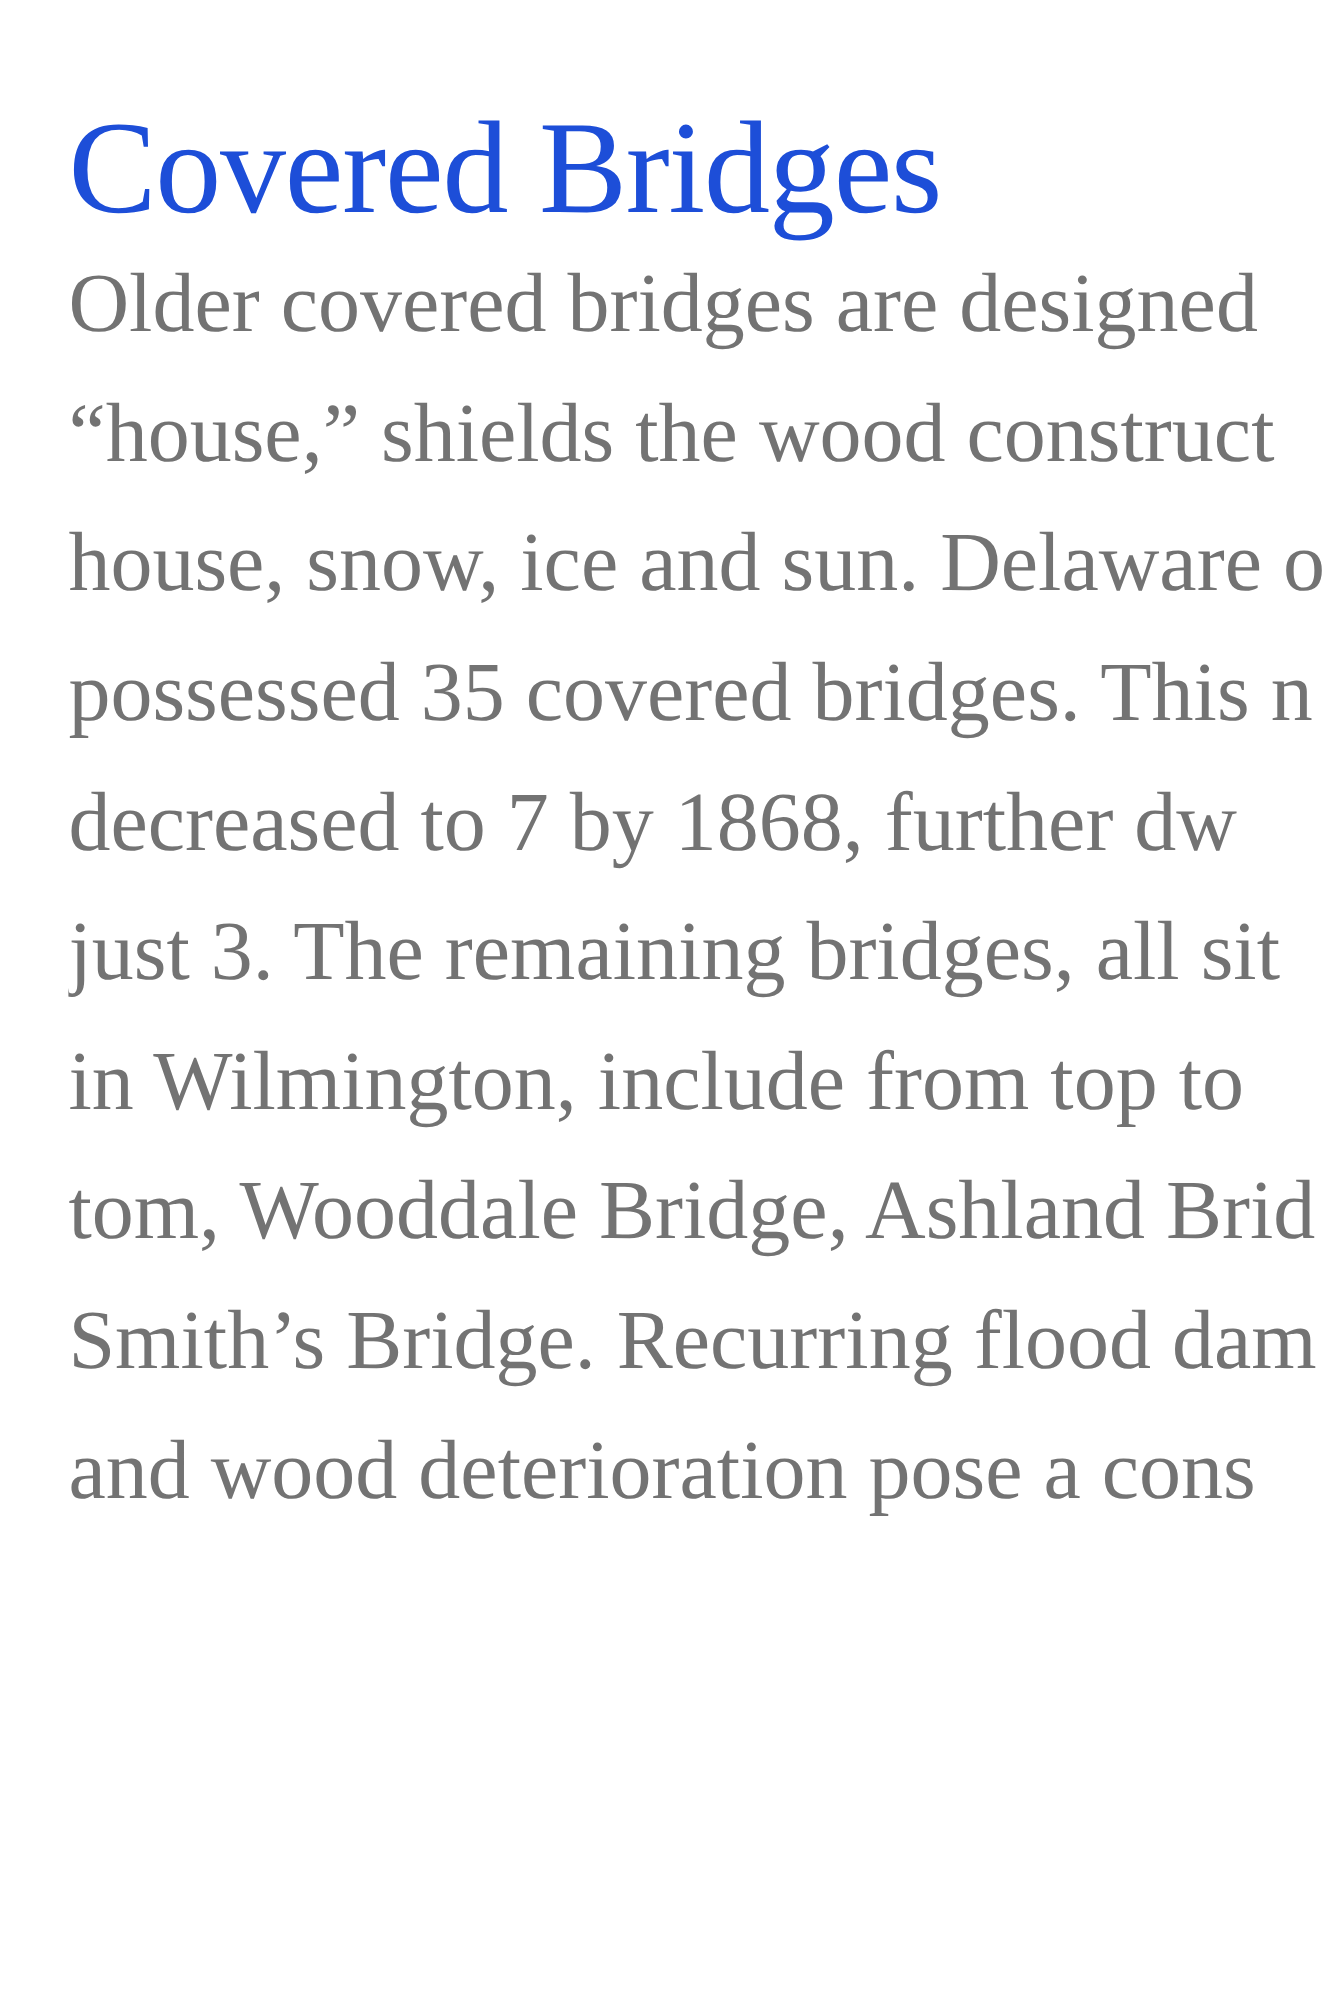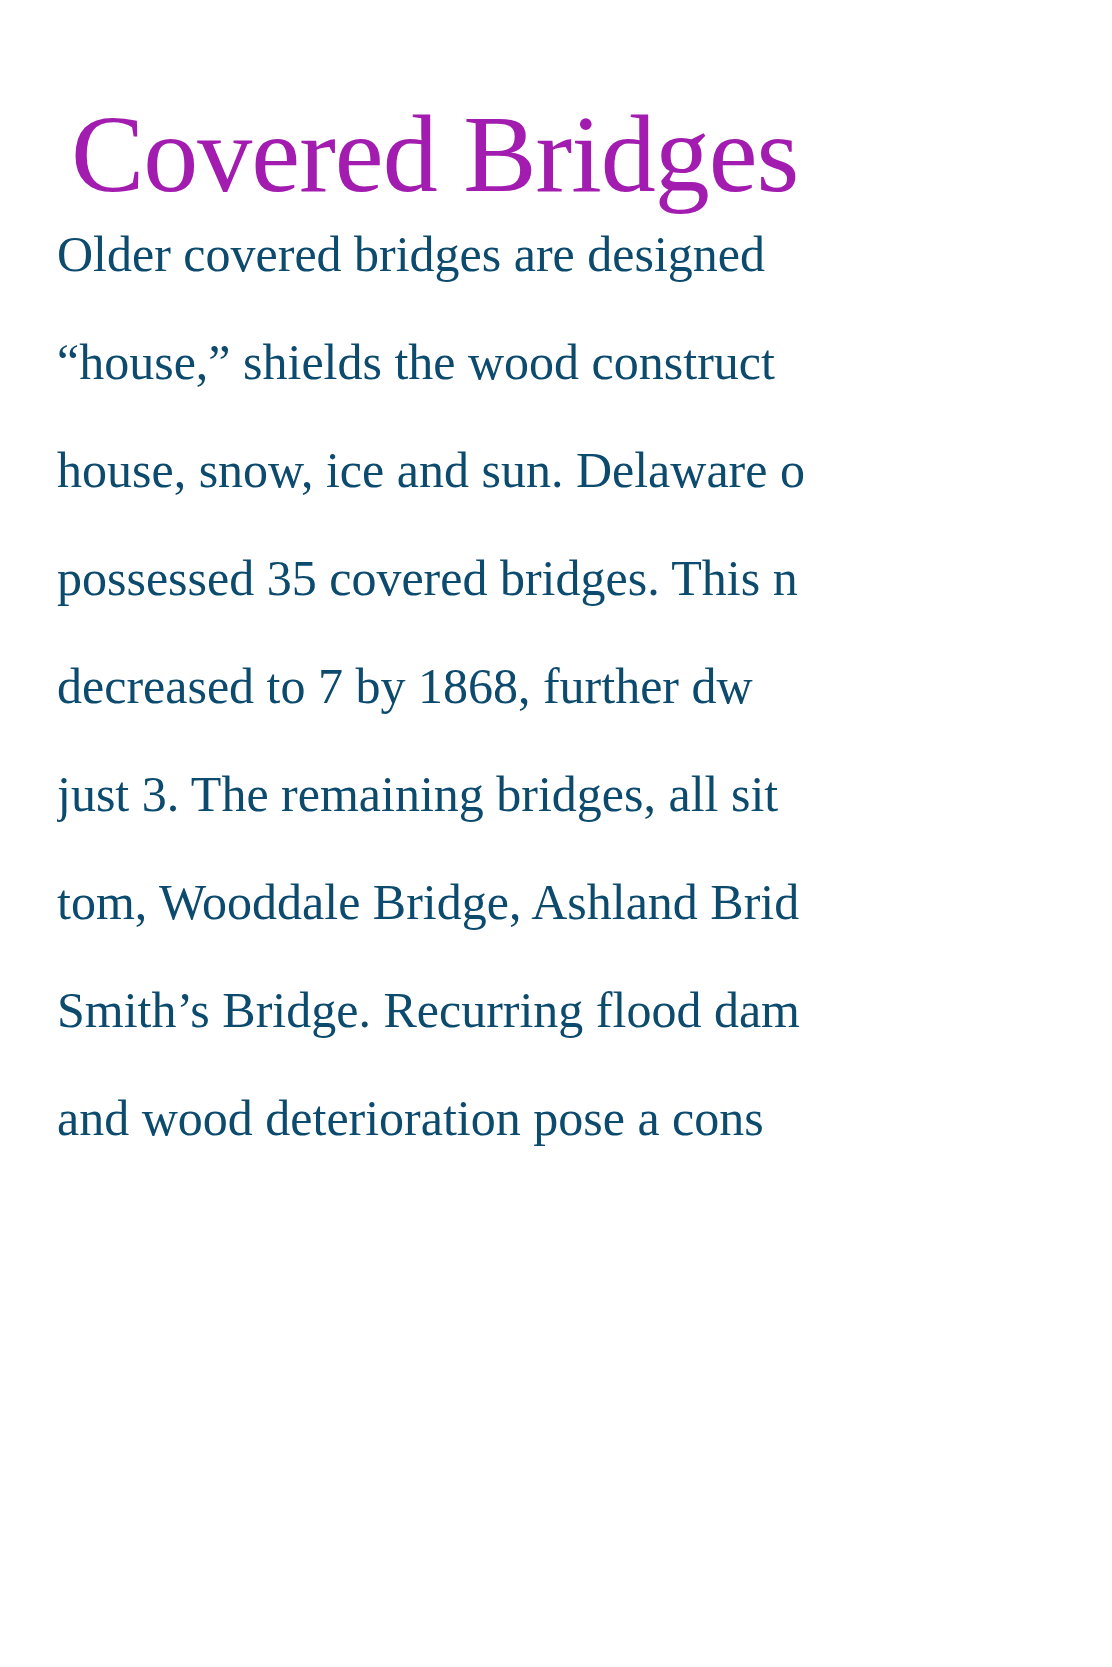--- a/index.html
+++ b/index.html
@@ -13,52 +13,53 @@
     height: 1667px;
     background: #ffffff;
     overflow: hidden;
     font-family: "Liberation Serif", "DejaVu Serif", serif;
     color: #1c1c1c;
   }
   .title {
     position: absolute;
     left: 57px;
     top: 85px;
-    margin: 14px;
+    margin: 0;
     font-size: 110px;
     line-height: 110px;
     font-weight: 400;
     letter-spacing: -1px;
     white-space: nowrap;
-    color: #a21caf;
+    color: #1d4ed8;
   }
   .body-text {
     position: absolute;
     left: 57px;
     top: 200px;
     right: 0;
     overflow: hidden;
   }
   .line {
     height: 108px;
     line-height: 108px;
-    font-size: 50px;
+    font-size: 70px;
     white-space: nowrap;
-    color: #0c4a6e;
+    color: #737373;
   }
 </style>
 </head>
 <body>
 
 <div class="page">
   <h1 class="title">Covered Bridges</h1>
   <div class="body-text">
     <div class="line">Older covered bridges are designed</div>
     <div class="line">“house,” shields the wood construct</div>
     <div class="line">house, snow, ice and sun. Delaware o</div>
     <div class="line">possessed 35 covered bridges. This n</div>
     <div class="line">decreased to 7 by 1868, further dw</div>
     <div class="line">just 3. The remaining bridges, all sit</div>
+    <div class="line">in Wilmington, include from top to</div>
     <div class="line">tom, Wooddale Bridge, Ashland Brid</div>
     <div class="line">Smith’s Bridge. Recurring flood dam</div>
     <div class="line">and wood deterioration pose a cons</div>
   </div>
 </div>
 
 </body></html>

